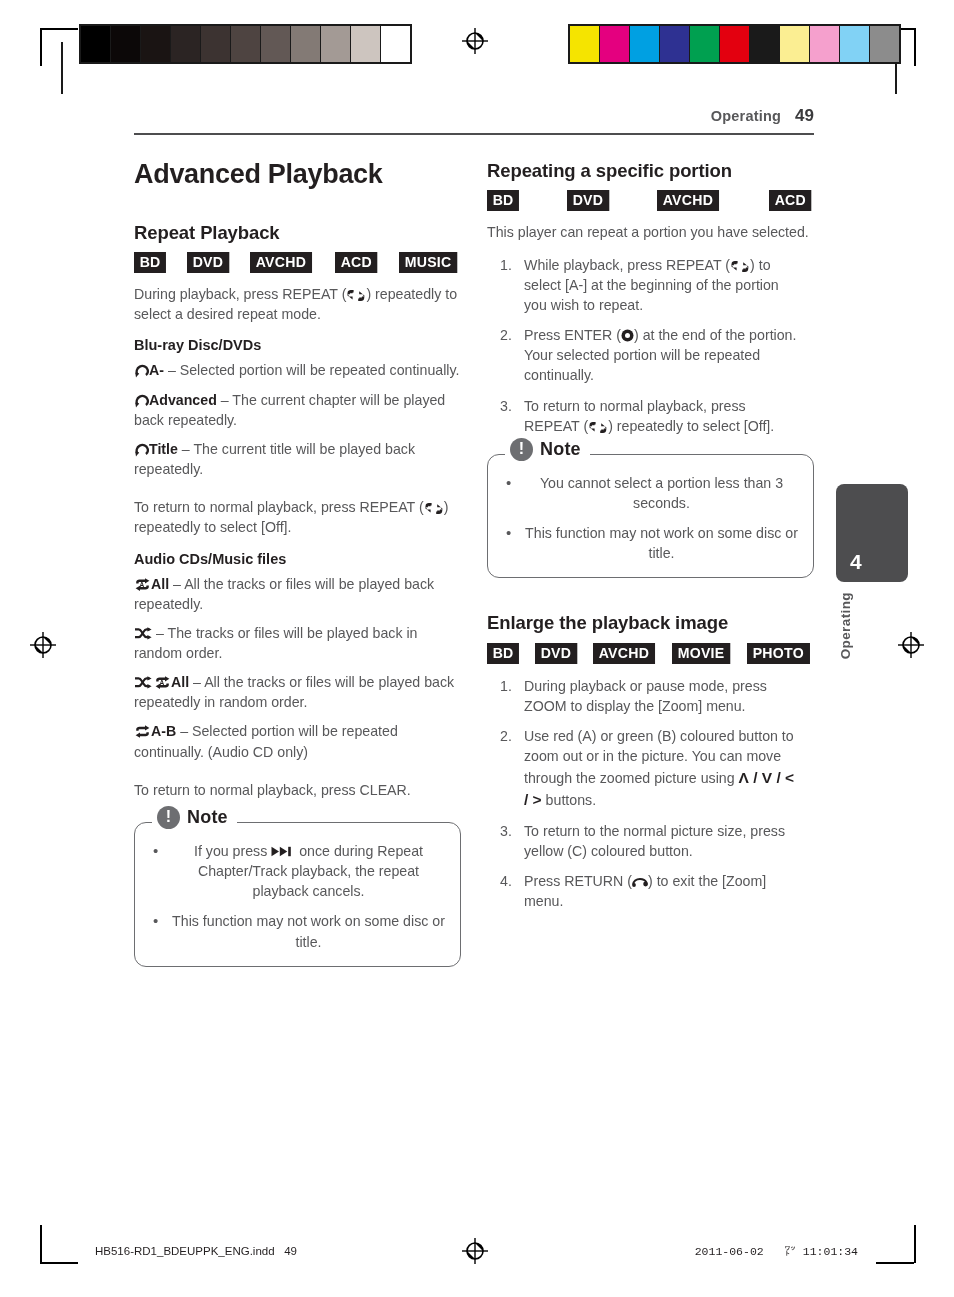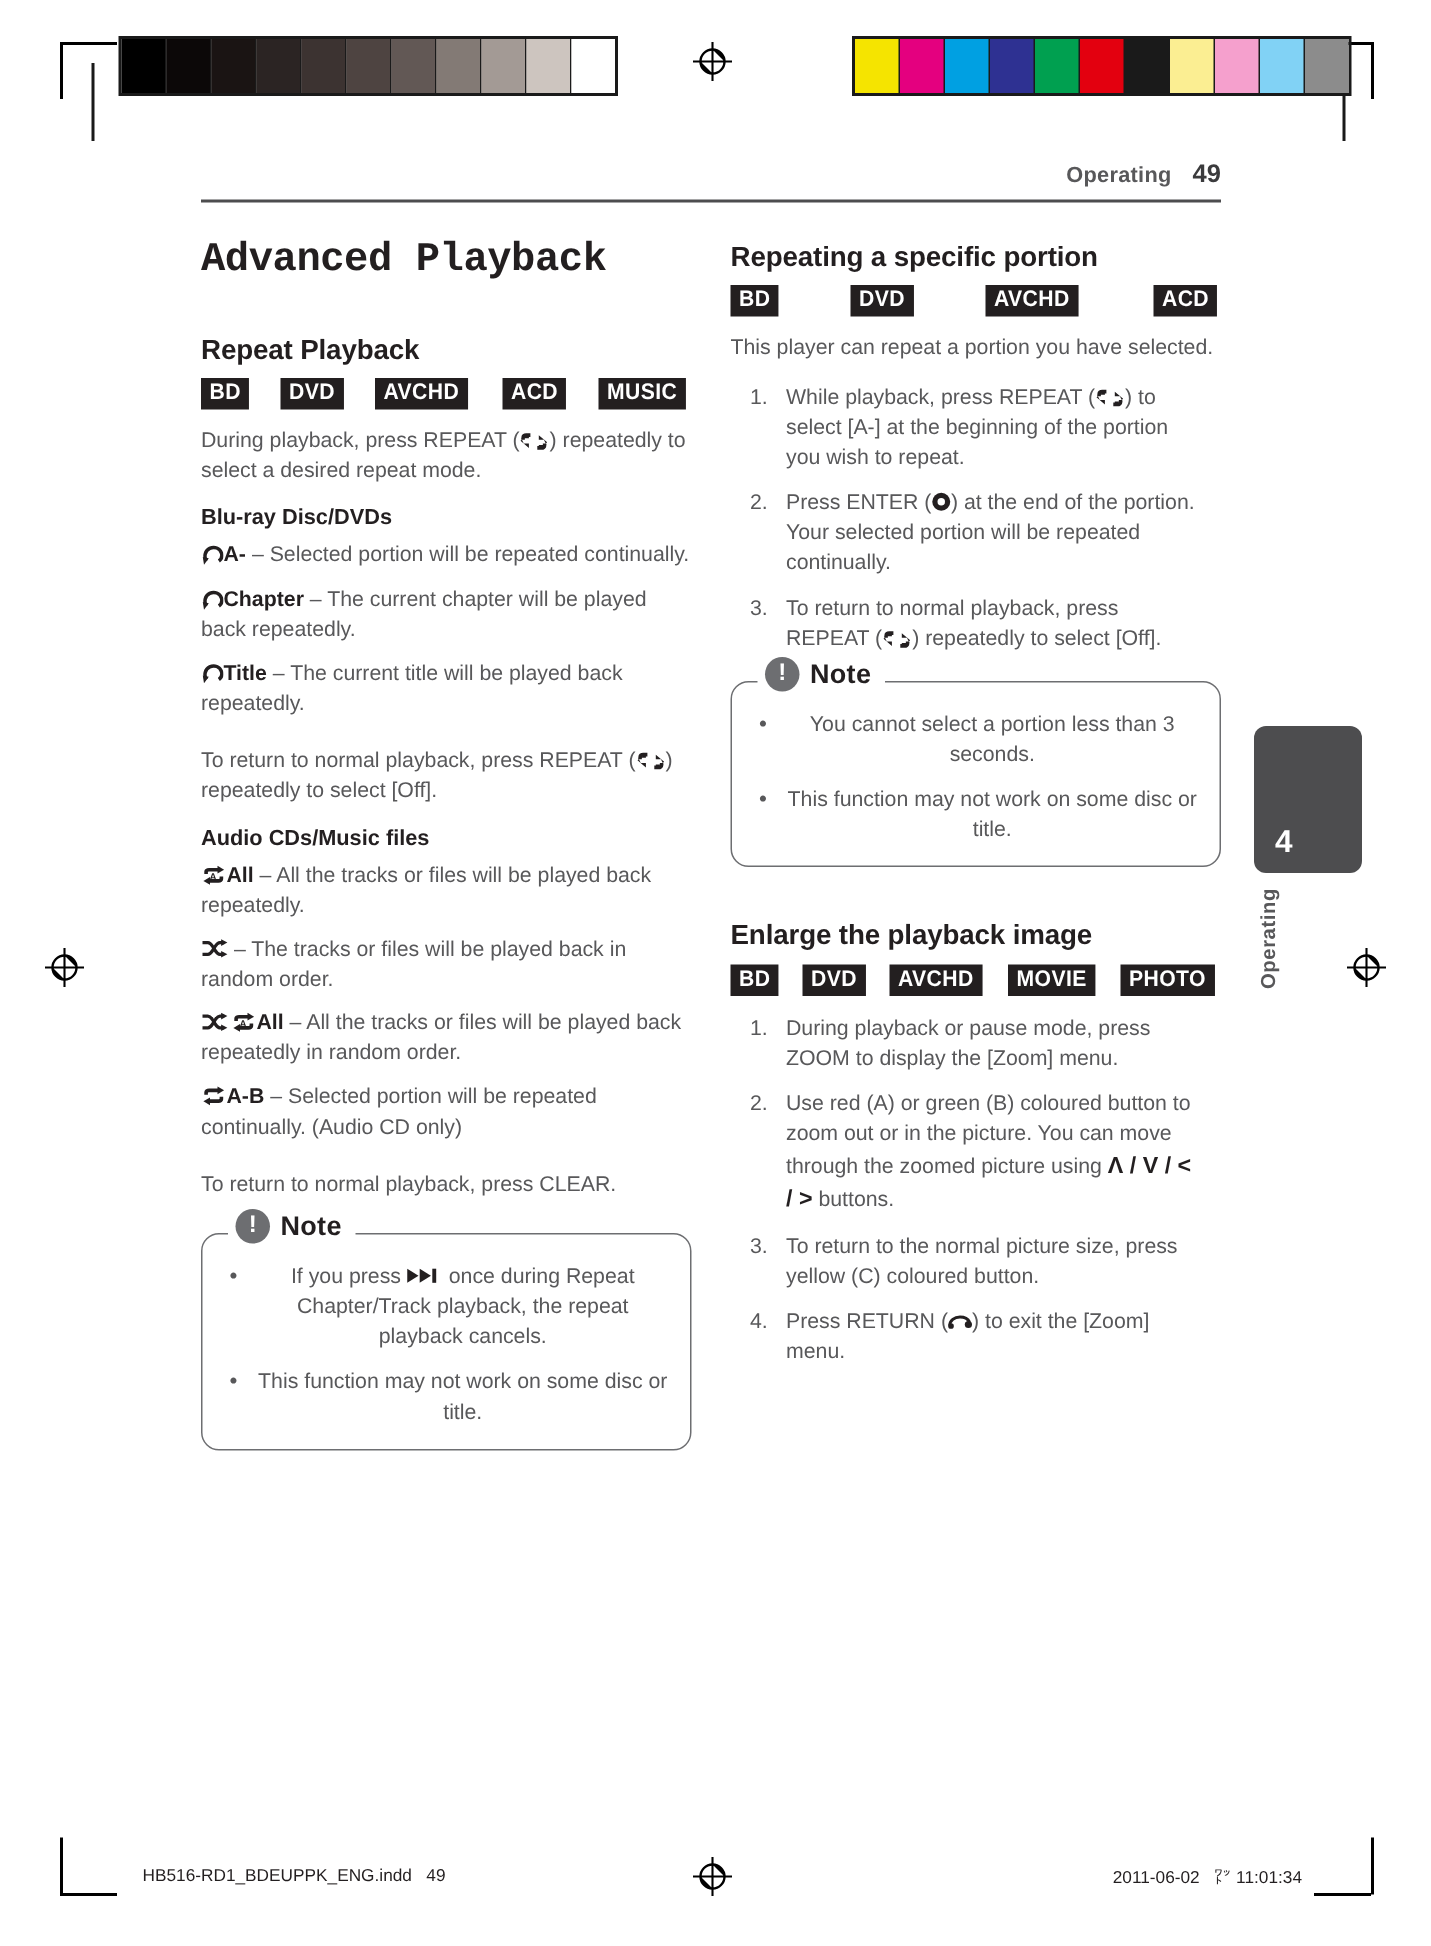--- a/index.html
+++ b/index.html
@@ -110,21 +110,20 @@
   .col-left  { left: 134px; }
   .col-right { left: 487px; }
 
   h1.chapter-title {
     font-size: 27px;
     font-weight: bold;
     color: #231f20;
     margin: 0 0 32px 0;
     letter-spacing: -.3px;
     line-height: 1.1;
-    font-family: Liberation Mono, monospace;
   }
   h2.section-title {
     font-size: 18.5px;
     font-weight: bold;
     color: #231f20;
     margin: 0 0 9px 0;
     letter-spacing: -.1px;
     line-height: 1.15;
   }
   h3.subhead {
@@ -322,23 +321,24 @@
     color: #231f20;
   }
   .footer-left {
     position: absolute;
     left: 95px;
     top: 3px;
     white-space: pre;
   }
   .footer-right {
     position: absolute;
-    right: 86px;
+    right: 96px;
     top: 3px;
     white-space: pre;
+    font-family: Liberation Mono, monospace;
   }
   .nav-caps { font-weight: bold; color: #231f20; font-size: 15.5px; }
 </style>
 </head>
 <body>
 
 <div class="crop crop-h" style="left:40px; top:28px;"></div>
 <div class="crop crop-v" style="left:40px; top:28px;"></div>
 <div class="crop crop-h" style="left:876px; top:28px;"></div>
 <div class="crop crop-v" style="left:914px; top:28px;"></div>
@@ -451,21 +451,21 @@
     <span class="ico" style="vertical-align:-4px;"><svg width="15" height="15" viewBox="0 0 15 15">
           <path d="M2.0 13.5 L5.2 9.2 L1.2 8.4 Z" fill="#231f20"></path>
           <path d="M3.6 11.0 C1.8 8.2 2.6 4.2 5.8 2.6 C9.0 1.0 12.6 2.5 13.6 5.6 C14.3 7.8 13.4 9.9 11.9 11.0" fill="none" stroke="#231f20" stroke-width="2.3" stroke-linecap="butt"></path>
         </svg></span><span class="term">A-</span><span> – Selected portion will be repeated continually.</span>
   </div>
 
   <div class="def">
     <span class="ico" style="vertical-align:-4px;"><svg width="15" height="15" viewBox="0 0 15 15">
           <path d="M2.0 13.5 L5.2 9.2 L1.2 8.4 Z" fill="#231f20"></path>
           <path d="M3.6 11.0 C1.8 8.2 2.6 4.2 5.8 2.6 C9.0 1.0 12.6 2.5 13.6 5.6 C14.3 7.8 13.4 9.9 11.9 11.0" fill="none" stroke="#231f20" stroke-width="2.3" stroke-linecap="butt"></path>
-        </svg></span><span class="term">Chapter</span><span> – The current chapter will be played back repeatedly.</span>
+        </svg></span><span class="term">Advanced</span><span> – The current chapter will be played back repeatedly.</span>
   </div>
 
   <div class="def">
     <span class="ico" style="vertical-align:-4px;"><svg width="15" height="15" viewBox="0 0 15 15">
           <path d="M2.0 13.5 L5.2 9.2 L1.2 8.4 Z" fill="#231f20"></path>
           <path d="M3.6 11.0 C1.8 8.2 2.6 4.2 5.8 2.6 C9.0 1.0 12.6 2.5 13.6 5.6 C14.3 7.8 13.4 9.9 11.9 11.0" fill="none" stroke="#231f20" stroke-width="2.3" stroke-linecap="butt"></path>
         </svg></span><span class="term">Title</span><span> – The current title will be played back repeatedly.</span>
   </div>
 
   <div class="spacer-sm"></div>

